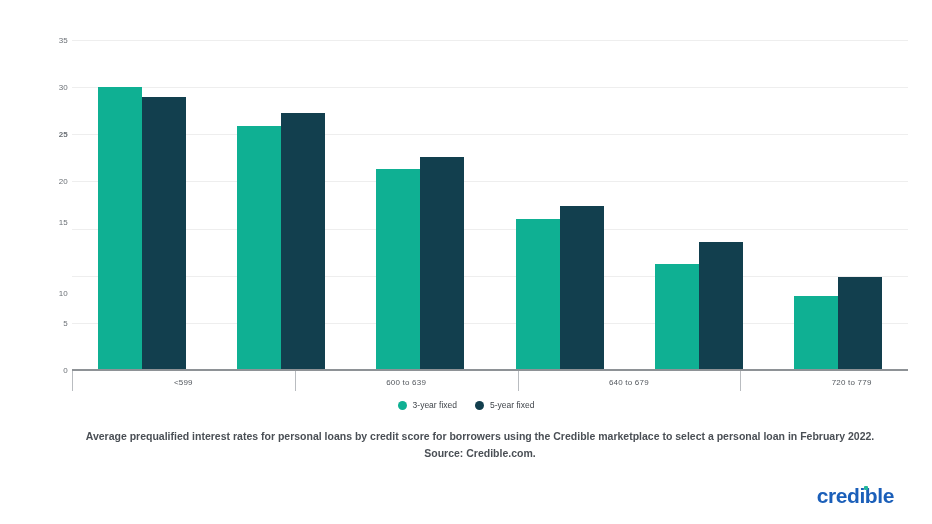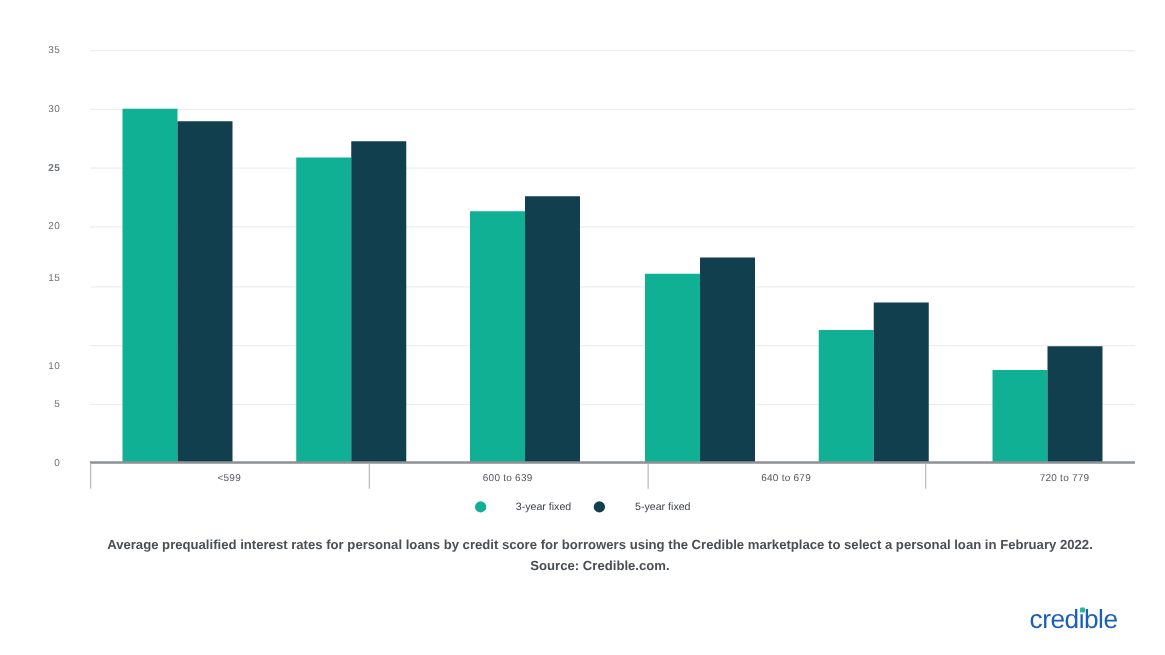--- a/index.html
+++ b/index.html
@@ -32,21 +32,21 @@
     position: absolute;
     left: 0;
     width: 100%;
     height: 1px;
     background: #eeeeee;
   }
 
   .ytick-label {
     position: absolute;
     right: 100%;
-    margin-right: 24px;
+    margin-right: 4px;
     transform: translateY(-50%);
     font-size: 8px;
     color: #6b7076;
     white-space: nowrap;
     letter-spacing: .2px;
   }
 
   
   #bars-layer {
     position: absolute;
@@ -129,21 +129,21 @@
     top: 400px;
     width: 932px;
     display: flex;
     align-items: center;
     justify-content: center;
     gap: 18px;
   }
   .legend-item {
     display: flex;
     align-items: center;
-    gap: 24px;
+    gap: 6px;
     font-size: 8.5px;
     color: #40454b;
   }
   .legend-swatch {
     width: 9px;
     height: 9px;
     border-radius: 50%;
     display: block;
   }
   .legend-swatch.series-0 { background: #0fb093; }
@@ -161,21 +161,21 @@
     font-weight: bold;
     text-align: center;
   }
 
   
   #footer-logo {
     position: absolute;
     right: 38px;
     top: 485px;
     font-size: 21px;
-    font-weight: normal;
+    font-weight: bold;
     color: #1b5fb9;
     letter-spacing: -0.4px;
     line-height: 1;
   }
   #footer-logo .dot {
     position: absolute;
     width: 4px;
     height: 4px;
     background: #23b79b;
     border-radius: 1px;

